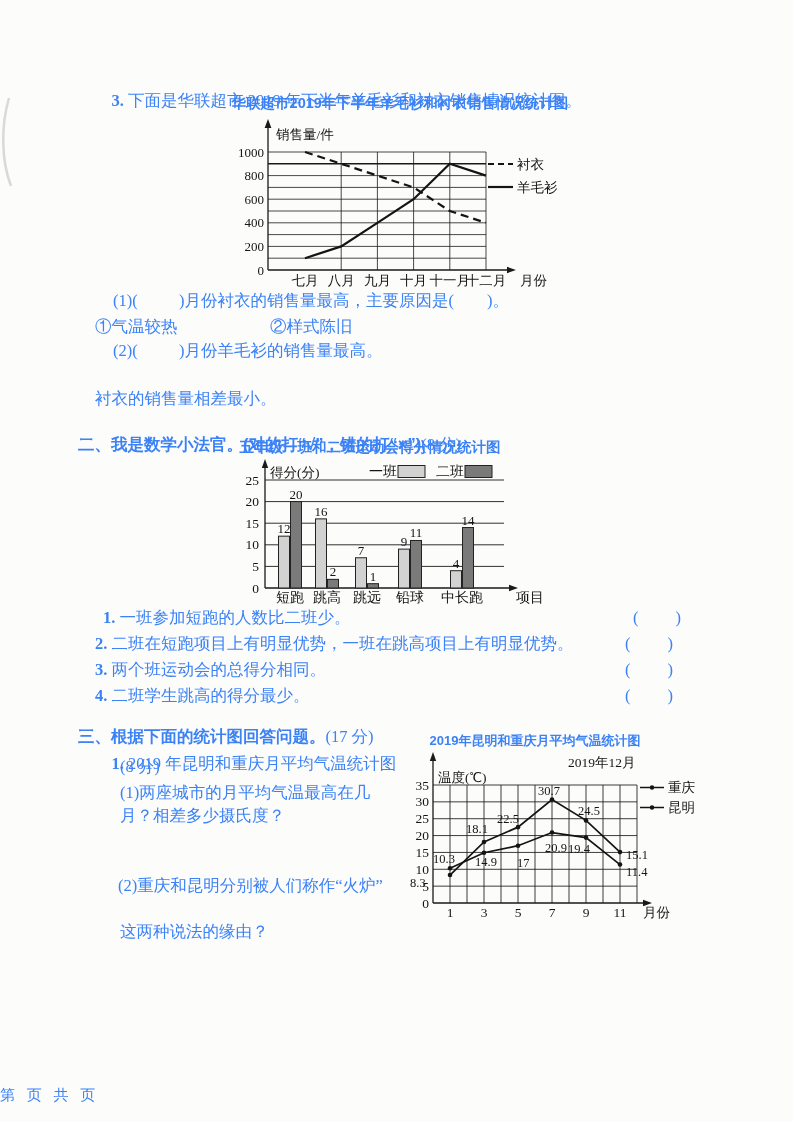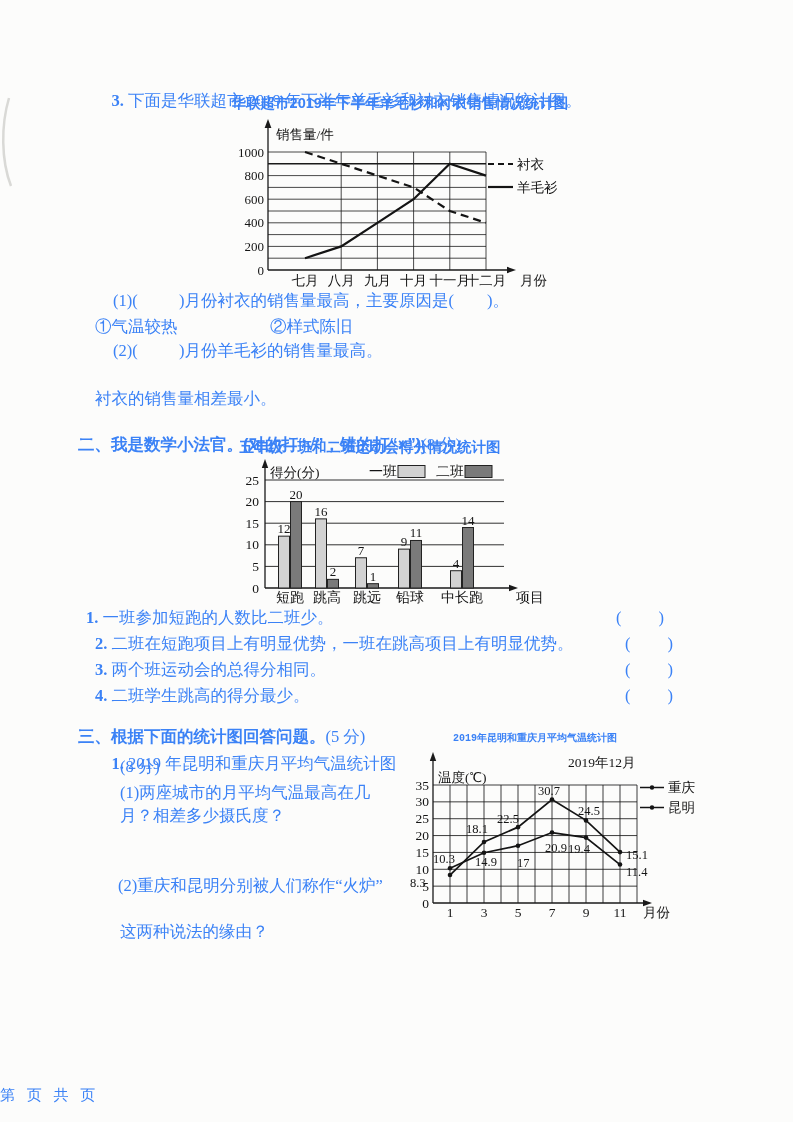--- a/index.html
+++ b/index.html
@@ -3,21 +3,21 @@
 <meta charset="utf-8">
 <style>
   html,body{margin:0;padding:0;background:#e8e8e8}
   .page{position:relative;width:793px;height:1122px;background:#fcfcfb;
         font-family:"Liberation Serif",serif;color:#3b82f6;overflow:hidden}
   .abs{position:absolute;white-space:pre;line-height:1.25}
   .t16{font-size:16.5px}
   .bold{font-weight:bold}
   .hsans{font-family:"Liberation Sans",sans-serif;font-weight:bold;font-size:16.5px}
   .ctitle{font-family:"Liberation Sans",sans-serif;font-weight:bold;font-size:14.5px;text-align:center;white-space:nowrap}
-  .ctitle-sm{font-family:Liberation Mono, monospace;font-weight:bold;font-size:10px;text-align:center;white-space:nowrap}
+  .ctitle-sm{font-family:Liberation Sans, sans-serif;font-weight:bold;font-size:13px;text-align:center;white-space:nowrap}
   .strow{display:flex;justify-content:space-between}
   svg text{font-family:"Liberation Serif",serif;fill:#151515}
   .footer{width:793px;font-size:15px;letter-spacing:4px}
 </style>
 </head>
 <body>
 
 <div class="page">
 
   <svg class="abs" style="left:0;top:90px" width="20" height="104">
@@ -126,39 +126,39 @@
       <text x="47" y="69.69999999999999" text-anchor="end" font-size="13.5">15</text>
       <text x="47" y="48.099999999999994" text-anchor="end" font-size="13.5">20</text>
       <text x="47" y="26.5" text-anchor="end" font-size="13.5">25</text>
       <text x="58" y="19" font-size="13.5">得分(分)</text>
       <text x="157" y="18" font-size="14">一班</text>
       <rect x="186" y="7.5" width="27" height="12" fill="#d2d2d2" stroke="#222" stroke-width="1"></rect>
       <text x="224" y="18" font-size="14">二班</text>
       <rect x="253" y="7.5" width="27" height="12" fill="#7a7a7a" stroke="#222" stroke-width="1"></rect>
     </svg>
 
-  <div class="abs t16 strow" style="left:86px;top:608px;width:578px">
+  <div class="abs t16 strow" style="left:103px;top:608px;width:578px">
     <span><span class="bold">1.</span><span> 一班参加短跑的人数比二班少。</span></span>
     <span>(         )</span>
   </div>
   <div class="abs t16 strow" style="left:95px;top:634px;width:578px">
     <span><span class="bold">2.</span><span> 二班在短跑项目上有明显优势，一班在跳高项目上有明显优势。</span></span>
     <span>(         )</span>
   </div>
   <div class="abs t16 strow" style="left:95px;top:660px;width:578px">
     <span><span class="bold">3.</span><span> 两个班运动会的总得分相同。</span></span>
     <span>(         )</span>
   </div>
   <div class="abs t16 strow" style="left:95px;top:686px;width:578px">
     <span><span class="bold">4.</span><span> 二班学生跳高的得分最少。</span></span>
     <span>(         )</span>
   </div>
 
   <div class="abs" style="left:62px;top:706px">
-    <span class="hsans">三、根据下面的统计图回答问题。</span><span class="t16">(5 分)</span>
+    <span class="hsans">三、根据下面的统计图回答问题。</span><span class="t16">(17 分)</span>
   </div>
 
   <div class="abs t16" style="left:95px;top:733px">
     <span class="bold">1.</span><span> 2019 年昆明和重庆月平均气温统计图</span>
   </div>
   <div class="abs t16" style="left:120px;top:757px">(8 分)</div>
   <div class="abs t16" style="left:120px;top:783px">(1)两座城市的月平均气温最高在几</div>
   <div class="abs t16" style="left:120px;top:806px">月？相差多少摄氏度？</div>
   <div class="abs t16" style="left:118px;top:876px">(2)重庆和昆明分别被人们称作“火炉”</div>
   <div class="abs t16" style="left:120px;top:922px">这两种说法的缘由？</div>

